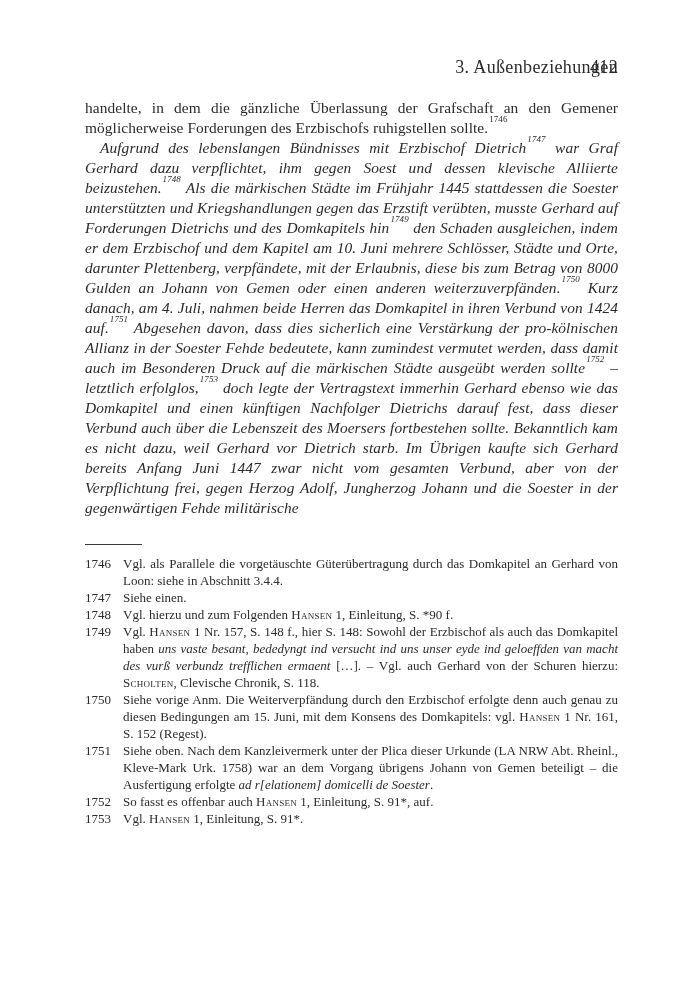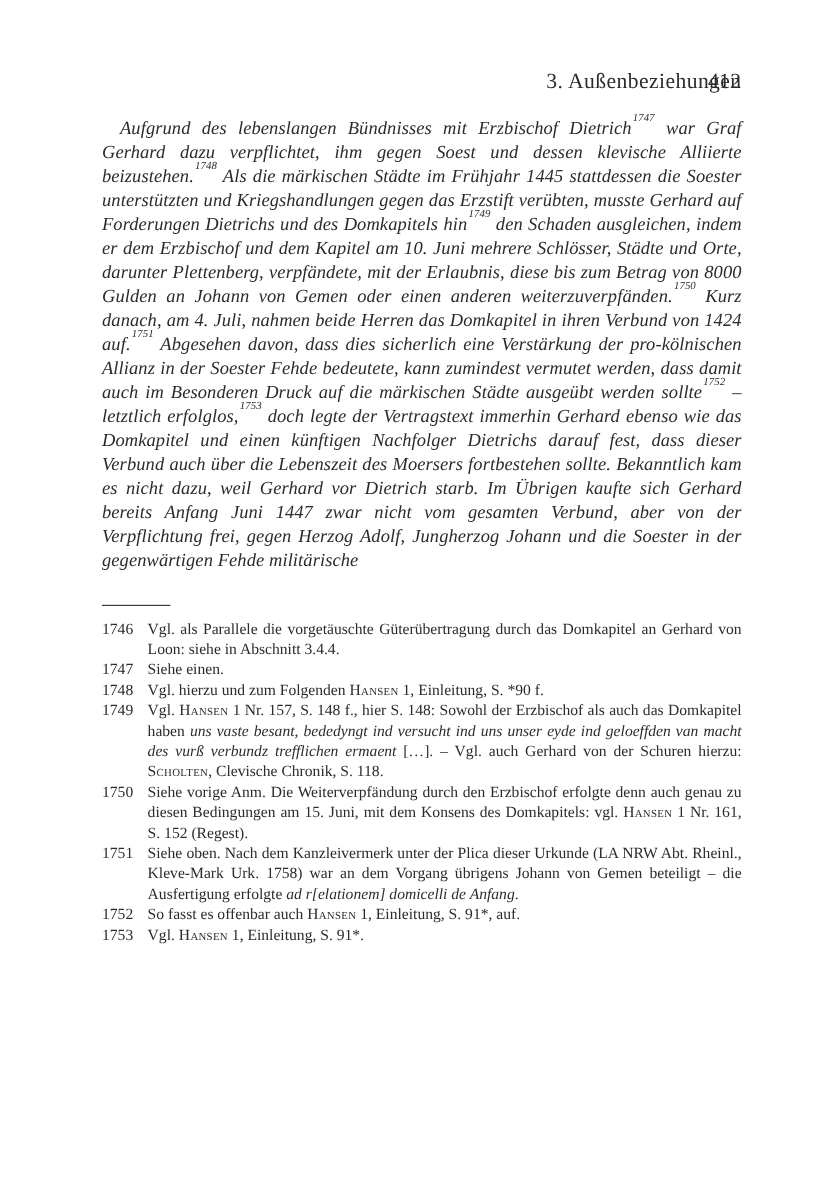--- a/index.html
+++ b/index.html
@@ -62,20 +62,21 @@
 </head>
 <body>
 
 <div class="page">
   <header class="running-head">
     <span class="head-title">3. Außenbeziehungen</span>
     <span class="page-num">412</span>
   </header>
 
   <main class="body-text" id="body-text">
+      <p>handelte, in dem die gänzliche Überlassung der Grafschaft an den Gemener möglicherweise Forderungen des Erzbischofs ruhigstellen sollte.<sup class="fn-ref">1746</sup></p>
       <p class="indented">Aufgrund des lebenslangen Bündnisses mit Erzbischof Dietrich<sup class="fn-ref">1747</sup> war Graf Gerhard dazu verpflichtet, ihm gegen Soest und dessen klevische Alliierte beizustehen.<sup class="fn-ref">1748</sup> Als die märkischen Städte im Frühjahr 1445 stattdessen die Soester unterstützten und Kriegshandlungen gegen das Erzstift verübten, musste Gerhard auf Forderungen Dietrichs und des Domkapitels hin<sup class="fn-ref">1749</sup> den Schaden ausgleichen, indem er dem Erzbischof und dem Kapitel am 10. Juni mehrere Schlösser, Städte und Orte, darunter Plettenberg, verpfändete, mit der Erlaubnis, diese bis zum Betrag von 8000 Gulden an Johann von Gemen oder einen anderen weiterzuverpfänden.<sup class="fn-ref">1750</sup> Kurz danach, am 4. Juli, nahmen beide Herren das Domkapitel in ihren Verbund von 1424 auf.<sup class="fn-ref">1751</sup> Abgesehen davon, dass dies sicherlich eine Verstärkung der pro-kölnischen Allianz in der Soester Fehde bedeutete, kann zumindest vermutet werden, dass damit auch im Besonderen Druck auf die märkischen Städte ausgeübt werden sollte<sup class="fn-ref">1752</sup> – letztlich erfolglos,<sup class="fn-ref">1753</sup> doch legte der Vertragstext immerhin Gerhard ebenso wie das Domkapitel und einen künftigen Nachfolger Dietrichs darauf fest, dass dieser Verbund auch über die Lebenszeit des Moersers fortbestehen sollte. Bekanntlich kam es nicht dazu, weil Gerhard vor Dietrich starb. Im Übrigen kaufte sich Gerhard bereits Anfang Juni 1447 zwar nicht vom gesamten Verbund, aber von der Verpflichtung frei, gegen Herzog Adolf, Jungherzog Johann und die Soester in der gegenwärtigen Fehde militärische</p>
     </main>
 
   <hr class="fn-rule">
 
   <section class="footnotes" id="footnotes">
       <div class="footnote">
         <div class="fn-num">1746</div>
         <div class="fn-text">Vgl. als Parallele die vorgetäuschte Güterübertragung durch das Domkapitel an Gerhard von Loon: siehe in Abschnitt 3.4.4.</div>
       </div>
@@ -90,21 +91,21 @@
       <div class="footnote">
         <div class="fn-num">1749</div>
         <div class="fn-text">Vgl. <span class="sc">Hansen</span> 1 Nr. 157, S. 148 f., hier S. 148: Sowohl der Erzbischof als auch das Domkapitel haben <span class="it">uns vaste besant, bededyngt ind versucht ind uns unser eyde ind geloeffden van macht des vurß verbundz trefflichen ermaent</span> […]. – Vgl. auch Gerhard von der Schuren hierzu: <span class="sc">Scholten</span>, Clevische Chronik, S. 118.</div>
       </div>
       <div class="footnote">
         <div class="fn-num">1750</div>
         <div class="fn-text">Siehe vorige Anm. Die Weiterverpfändung durch den Erzbischof erfolgte denn auch genau zu diesen Bedingungen am 15. Juni, mit dem Konsens des Domkapitels: vgl. <span class="sc">Hansen</span> 1 Nr. 161, S. 152 (Regest).</div>
       </div>
       <div class="footnote">
         <div class="fn-num">1751</div>
-        <div class="fn-text">Siehe oben. Nach dem Kanzleivermerk unter der Plica dieser Urkunde (LA NRW Abt. Rheinl., Kleve-Mark Urk. 1758) war an dem Vorgang übrigens Johann von Gemen beteiligt – die Ausfertigung erfolgte <span class="it">ad r[elationem] domicelli de Anfang</span>.</div>
+        <div class="fn-text">Siehe oben. Nach dem Kanzleivermerk unter der Plica dieser Urkunde (LA NRW Abt. Rheinl., Kleve-Mark Urk. 1758) war an dem Vorgang übrigens Johann von Gemen beteiligt – die Ausfertigung erfolgte <span class="it">ad r[elationem] domicelli de Soester</span>.</div>
       </div>
       <div class="footnote">
         <div class="fn-num">1752</div>
         <div class="fn-text">So fasst es offenbar auch <span class="sc">Hansen</span> 1, Einleitung, S. 91*, auf.</div>
       </div>
       <div class="footnote">
         <div class="fn-num">1753</div>
         <div class="fn-text">Vgl. <span class="sc">Hansen</span> 1, Einleitung, S. 91*.</div>
       </div>
     </section>

